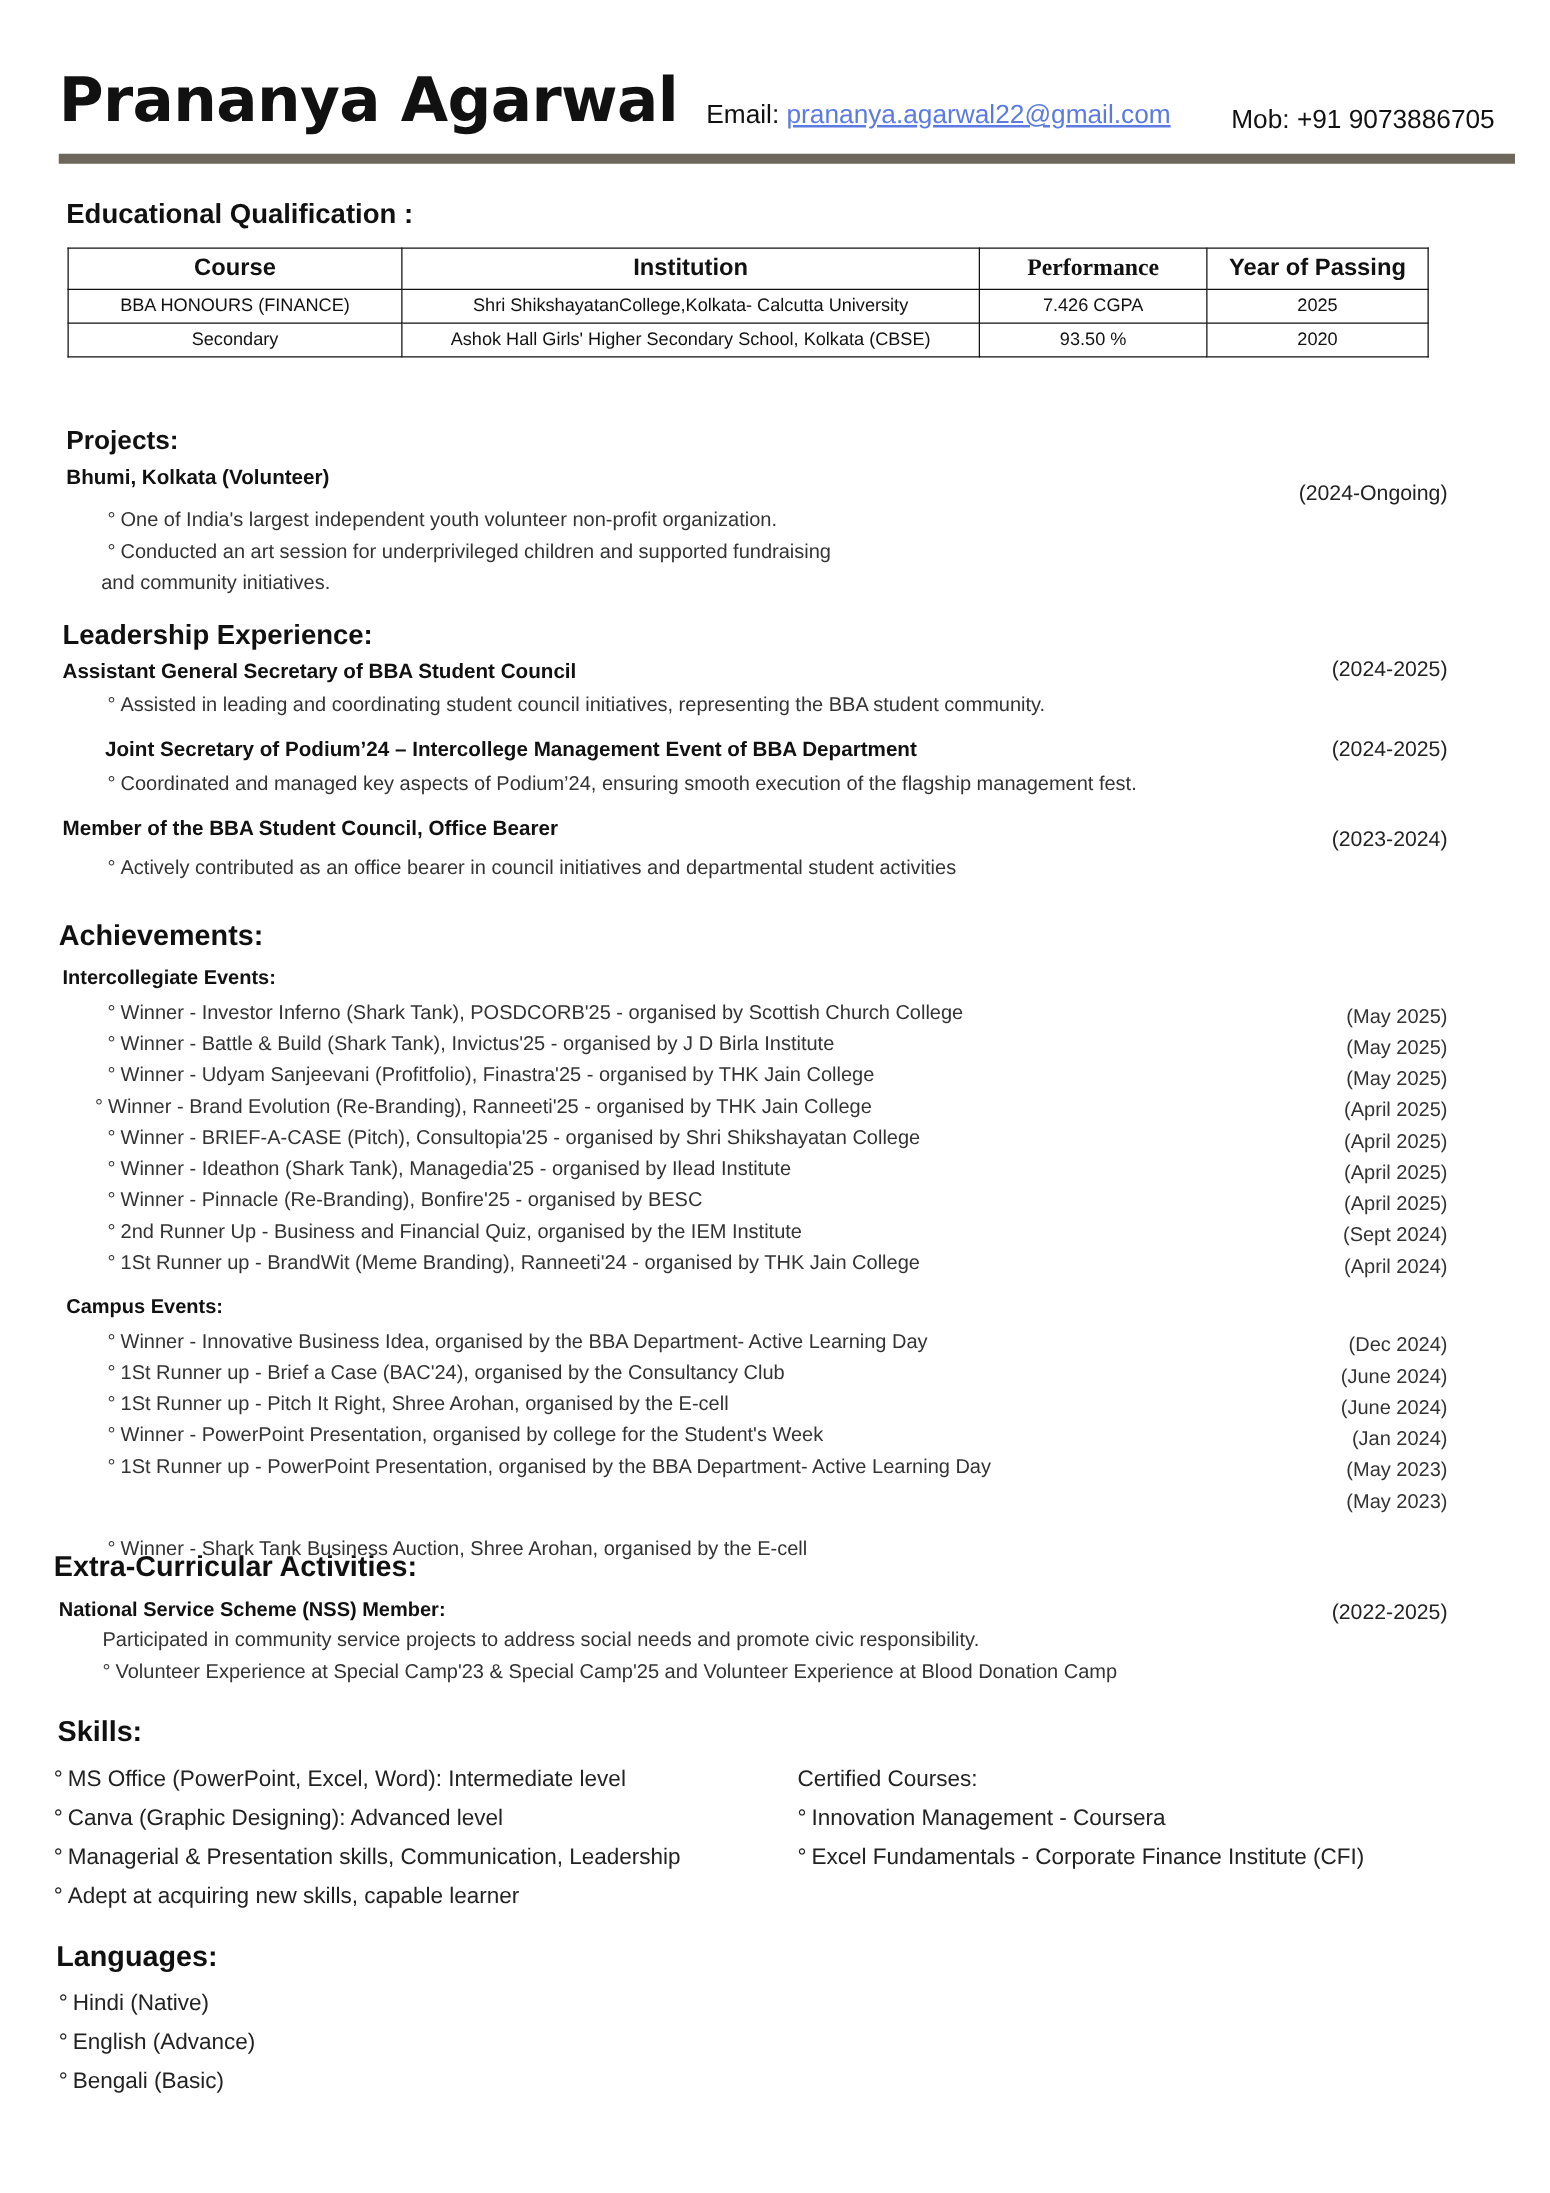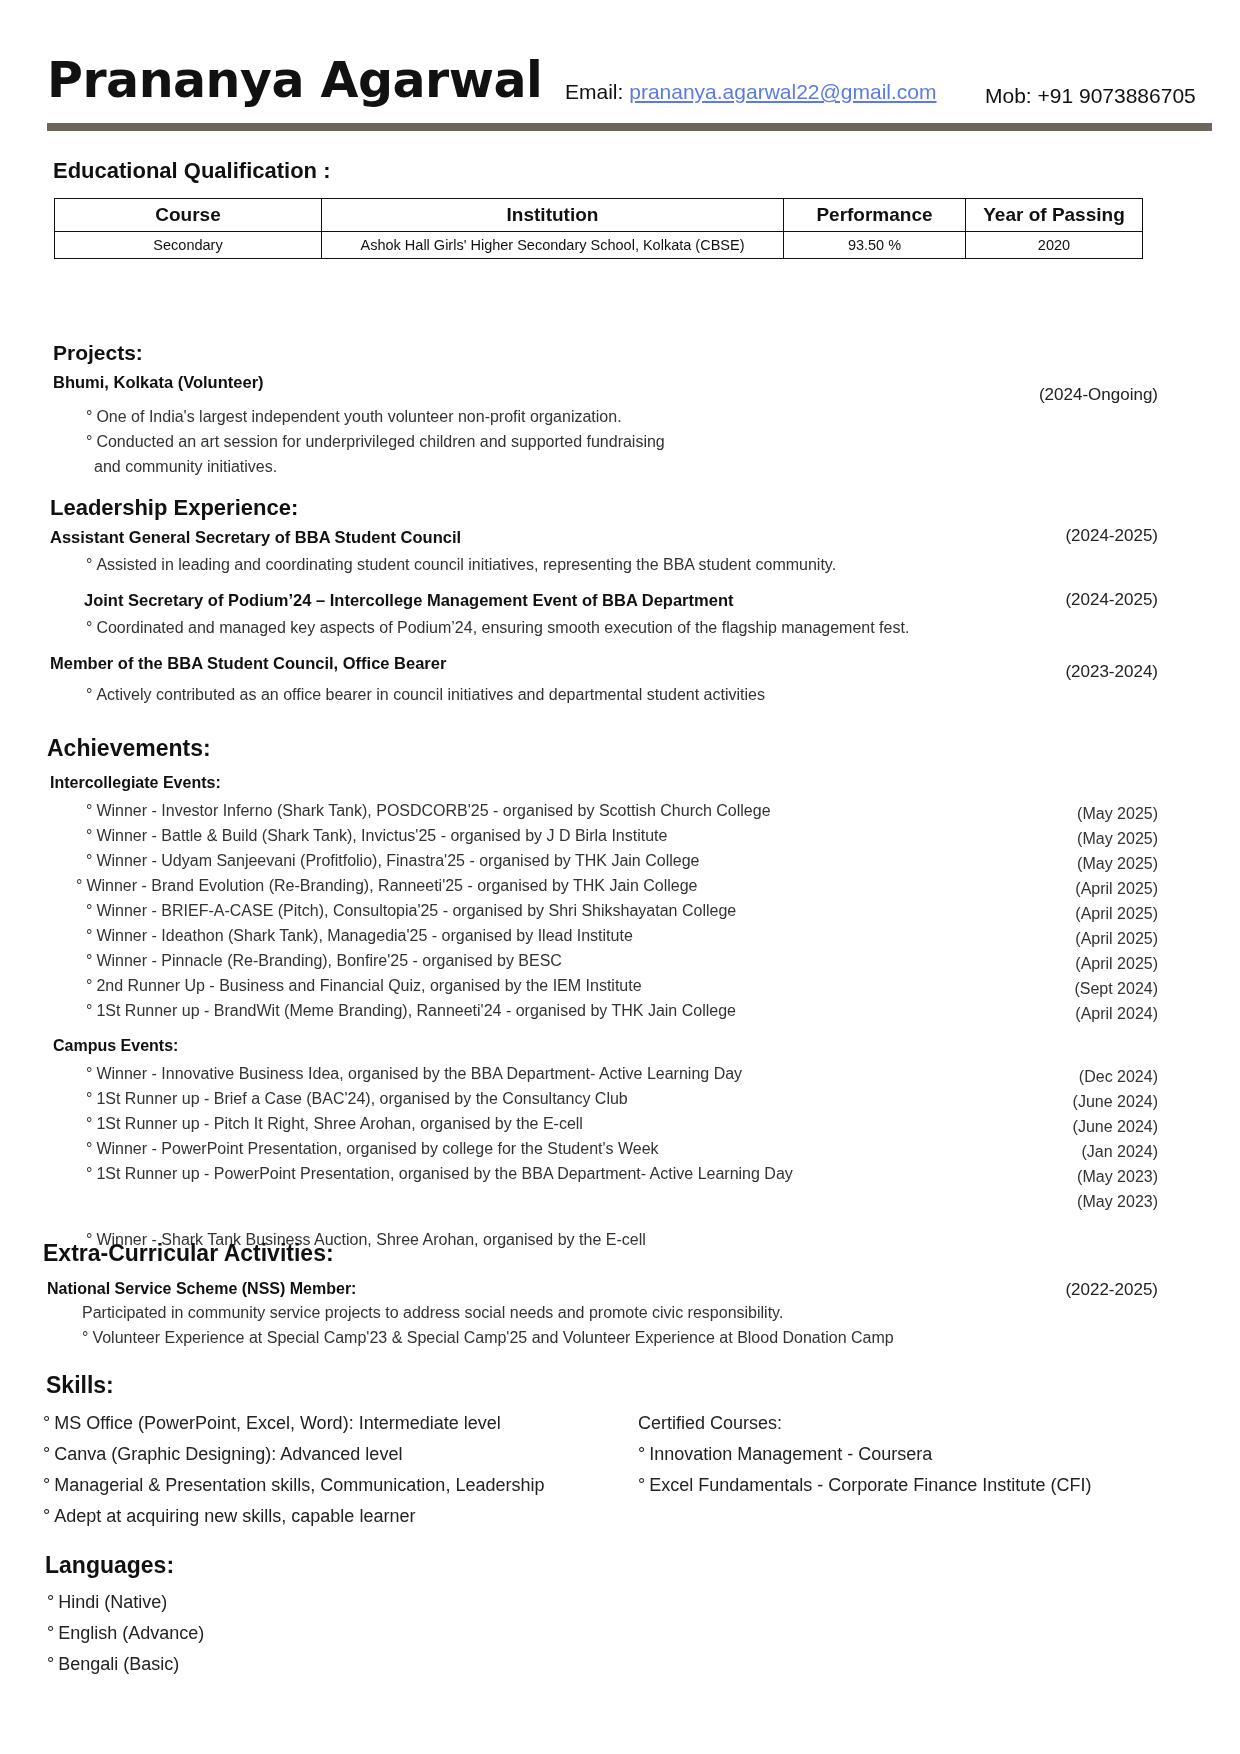--- a/index.html
+++ b/index.html
@@ -12,21 +12,21 @@
   .h2 { font-family: "Liberation Sans", sans-serif; font-weight: bold; font-size: 23px; color: #111; }
   .h3 { font-family: "Liberation Sans", sans-serif; font-weight: bold; font-size: 16.5px; color: #111; }
   .body { font-family: "Liberation Sans", sans-serif; font-size: 16px; color: #333; }
   .date { font-family: "Liberation Sans", sans-serif; font-size: 17px; color: #222; text-align: right; right: 82px; }
   .date-sm { font-family: "Liberation Sans", sans-serif; font-size: 16px; color: #333; text-align: right; right: 82px; }
   .bul::before { content: "°"; margin-right: 4px; }
   table.edu { position: absolute; left: 54px; top: 198px; width: 1089px; border-collapse: collapse; font-family: "Liberation Sans", sans-serif; }
   table.edu th, table.edu td { border: 1.6px solid #111; text-align: center; padding: 0; }
   table.edu th { font-size: 19px; font-weight: bold; height: 32px; color: #111; }
   table.edu td { font-size: 14.5px; height: 26px; color: #111; }
-  .col1 { width: 266px; } .col2 { width: 461px; } .col3 { width: 181px; } .col4 { width: 176px; }
+  .col1 { width: 266px; } .col2 { width: 461px; } .col3 { width: 181px; font-family: Liberation Serif, serif; } .col4 { width: 176px; }
   .skill { font-family: "Liberation Sans", sans-serif; font-size: 18px; color: #222; }
 </style>
 </head>
 <body>
 
 <div class="abs name">Prananya Agarwal</div>
 <div class="abs contact" style="left:565px;">
   <span>Email:</span>
   <a class="email-link">prananya.agarwal22@gmail.com</a>
 </div>
@@ -38,34 +38,40 @@
   <thead>
     <tr>
       <th class="col1">Course</th>
       <th class="col2">Institution</th>
       <th class="col3">Performance</th>
       <th class="col4">Year of Passing</th>
     </tr>
   </thead>
   <tbody>
     <tr>
+      <td>BBA HONOURS (FINANCE)</td>
+      <td>Shri ShikshayatanCollege,Kolkata- Calcutta University</td>
+      <td>7.426 CGPA</td>
+      <td>2025</td>
+    </tr>
+    <tr>
       <td>Secondary</td>
       <td>Ashok Hall Girls' Higher Secondary School, Kolkata (CBSE)</td>
       <td>93.50 %</td>
       <td>2020</td>
     </tr>
   </tbody>
 </table>
 
 <div class="abs h2" style="left:53px; top:341px; font-size:21px;">Projects:</div>
 <div class="abs h3" style="left:53px; top:373px;">Bhumi, Kolkata (Volunteer)</div>
 <div class="abs date" style="top:385px;">(2024-Ongoing)</div>
 <div class="abs body bul" style="left:86px; top:408px;">One of India's largest independent youth volunteer non-profit organization.</div>
 <div class="abs body bul" style="left:86px; top:433px;">Conducted an art session for underprivileged children and supported fundraising</div>
-<div class="abs body" style="left:94px; top:458px;">and community initiatives.</div>
+<div class="abs body" style="left:81px; top:458px;">and community initiatives.</div>
 
 <div class="abs h2" style="left:50px; top:495px; font-size:22px;">Leadership Experience:</div>
 <div class="abs h3" style="left:50px; top:528px;">Assistant General Secretary of BBA Student Council</div>
 <div class="abs date" style="top:526px;">(2024-2025)</div>
 <div class="abs body bul" style="left:86px; top:556px;">Assisted in leading and coordinating student council initiatives, representing the BBA student community.</div>
 <div class="abs h3" style="left:50px; top:591px;margin-left:34px;">Joint Secretary of Podium’24 – Intercollege Management Event of BBA Department</div>
 <div class="abs date" style="top:590px;">(2024-2025)</div>
 <div class="abs body bul" style="left:86px; top:619px;">Coordinated and managed key aspects of Podium’24, ensuring smooth execution of the flagship management fest.</div>
 <div class="abs h3" style="left:50px; top:654px;">Member of the BBA Student Council, Office Bearer</div>
 <div class="abs date" style="top:662px;">(2023-2024)</div>

